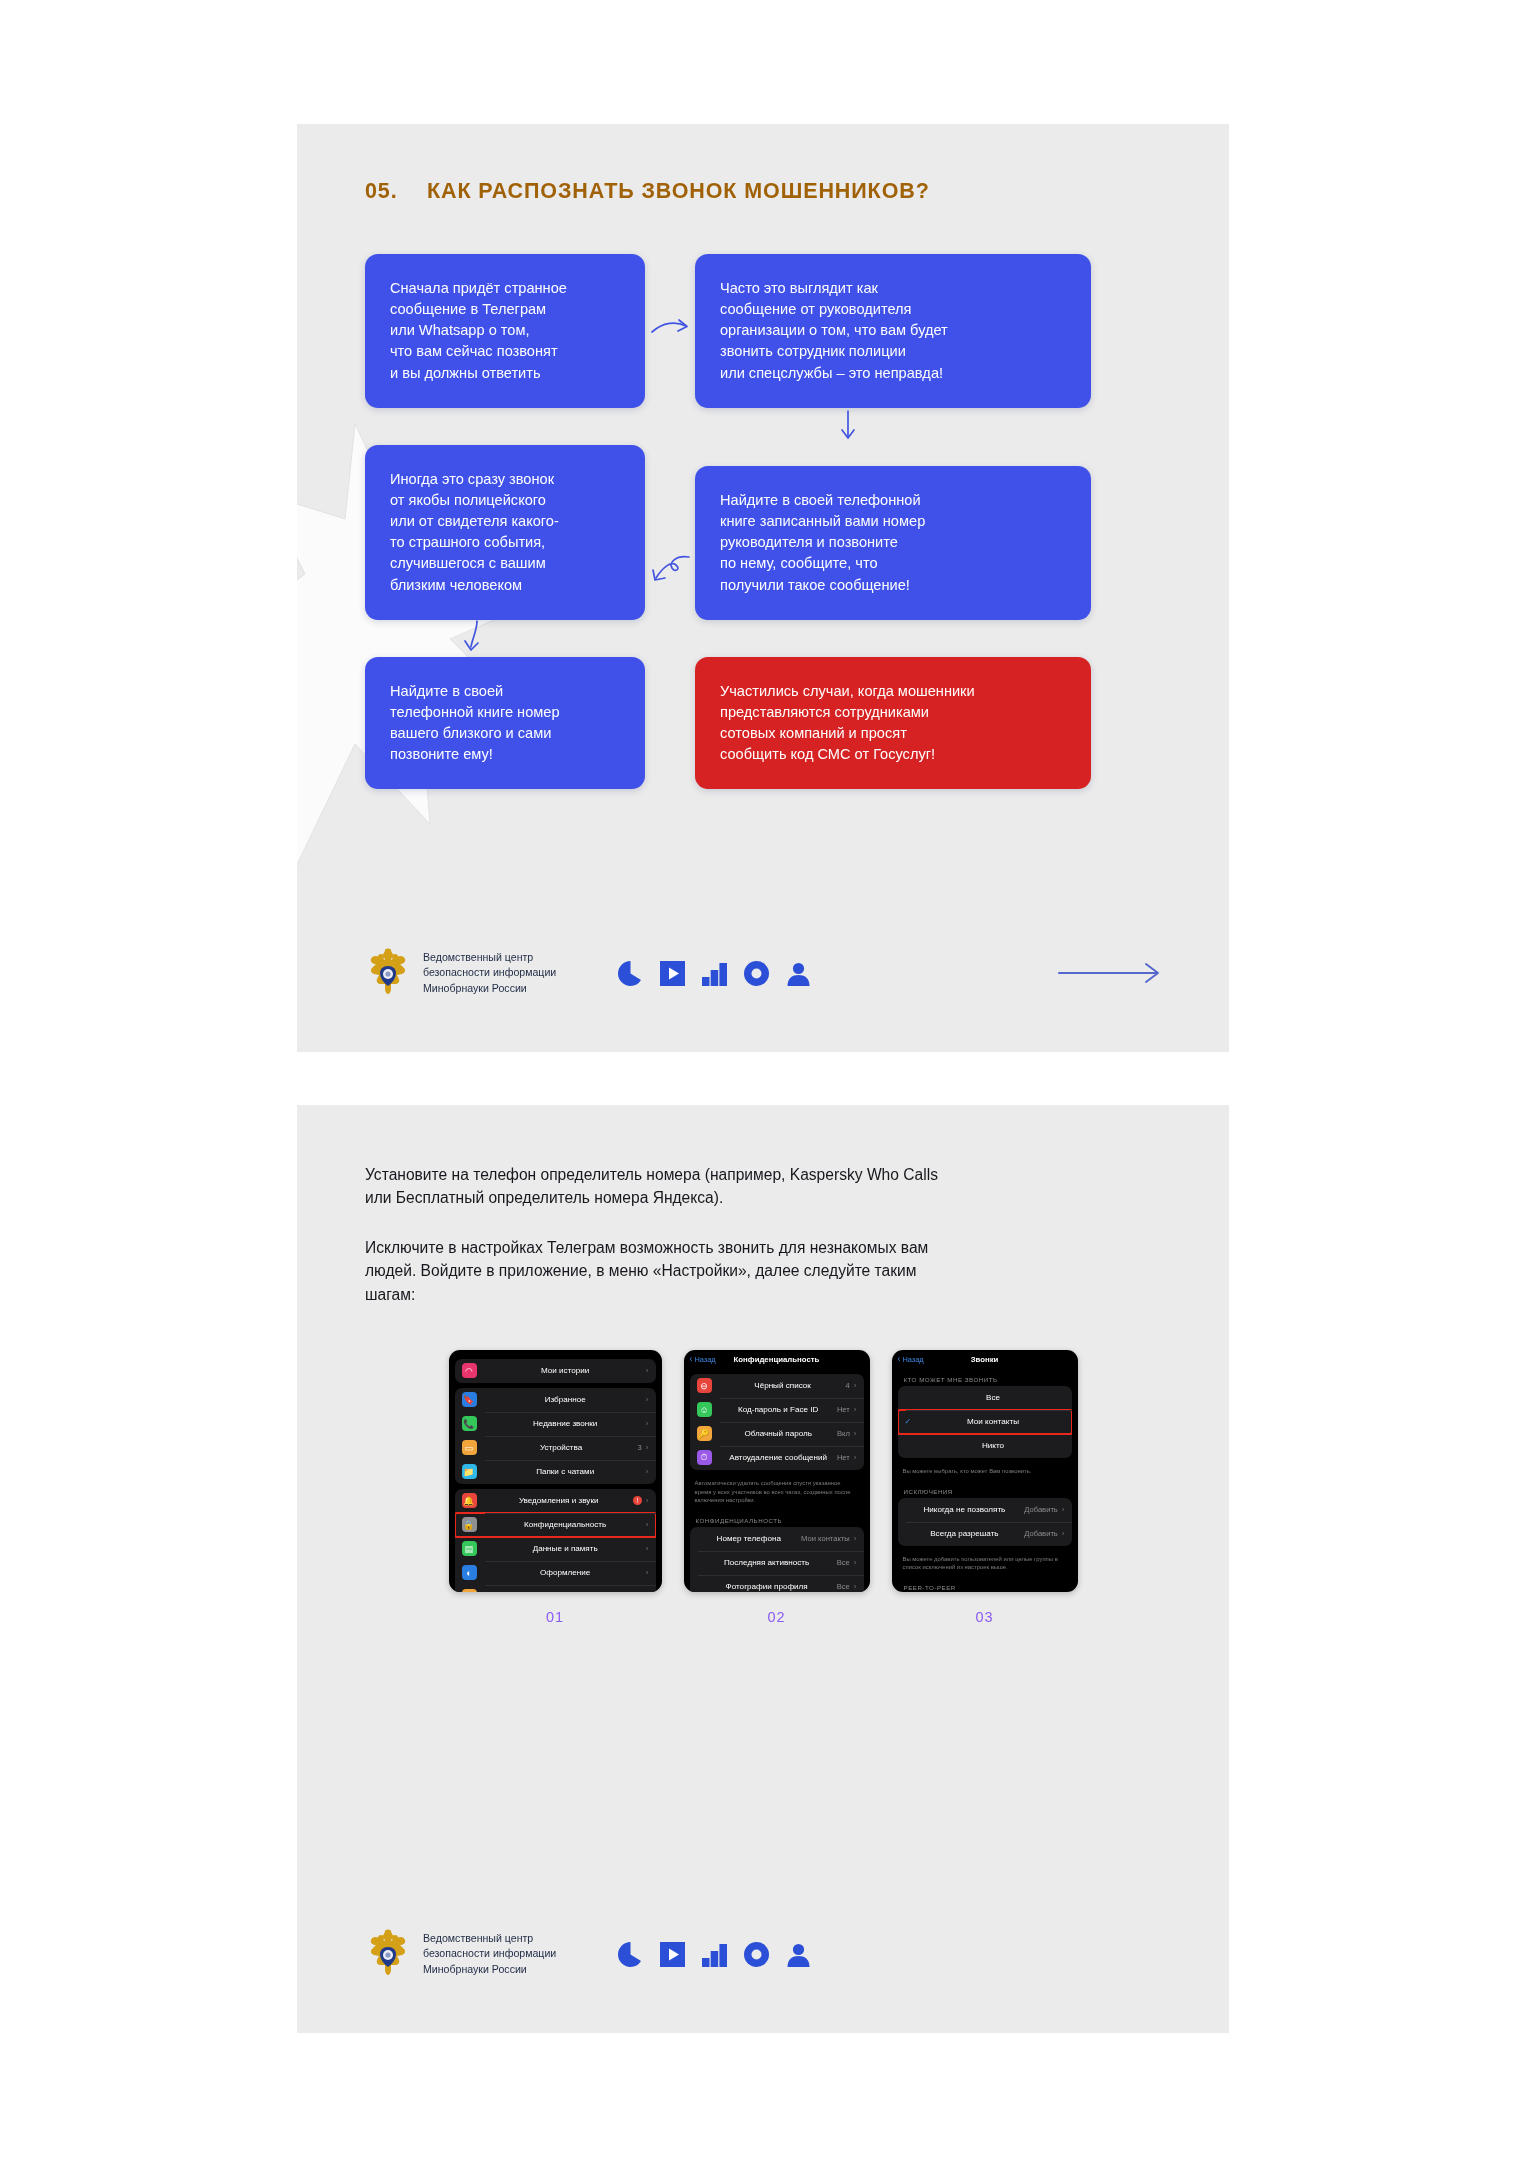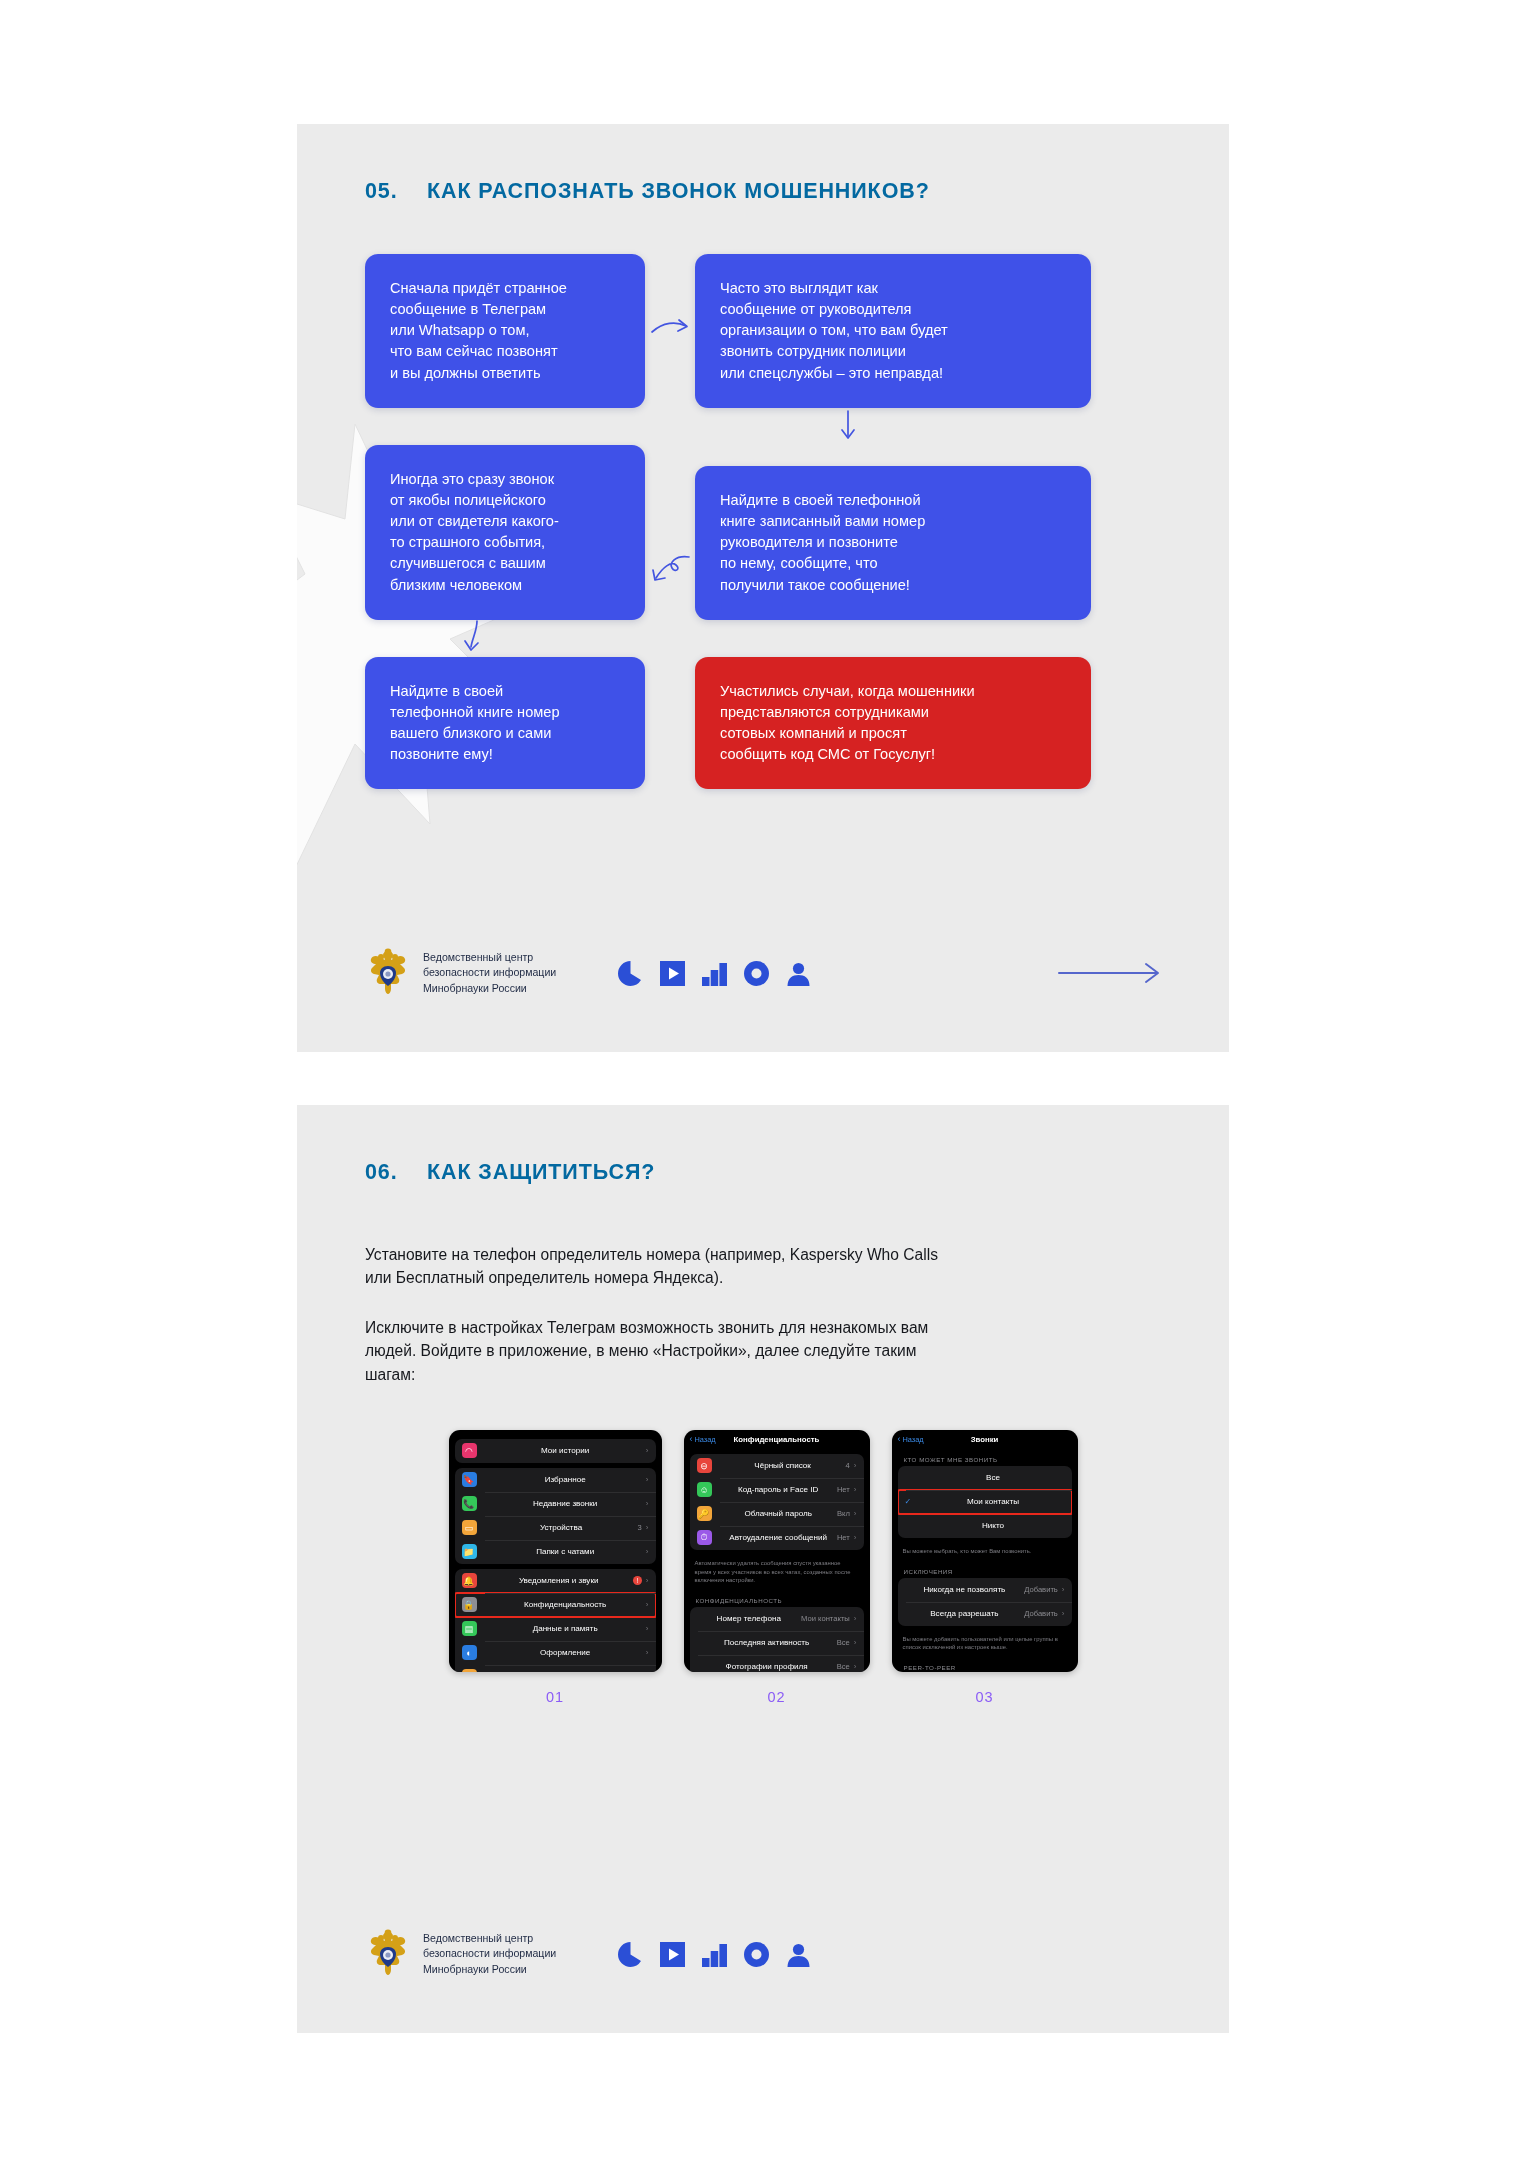--- a/index.html
+++ b/index.html
@@ -32,21 +32,21 @@
   }
 
   
   .sec-head {
     position: relative;
     z-index: 2;
     display: flex;
     align-items: flex-end;
     padding-left: 68px;
     padding-top: 55px;
-    color: #0369a1;
+    color: #a16207;
     font-size: 21.5px;
     font-weight: bold;
     letter-spacing: 0.9px;
   }
   .sec-num { width: 62px; flex: none; }
   .sec-title { white-space: nowrap; }
 
   
   .flow {
     position: relative;
@@ -359,24 +359,20 @@
     </div>
     <svg class="footer-arrow" viewBox="0 0 110 24">
       <path d="M2 12 L100 12" stroke="#5566cc" stroke-width="2" fill="none" stroke-linecap="round"></path>
       <path d="M89 3 L101 12 L89 21" stroke="#5566cc" stroke-width="2" fill="none" stroke-linecap="round" stroke-linejoin="round"></path>
     </svg>
   </div>
 </div>
 
 <div class="page" id="page-2">
 
-  <div class="sec-head">
-    <span class="sec-num">06.</span>
-    <span class="sec-title">КАК ЗАЩИТИТЬСЯ?</span>
-  </div>
 
   <div class="body-copy">
     <p>
       <span class="ln">Установите на телефон определитель номера (например, Kaspersky Who Calls</span>
       <span class="ln">или Бесплатный определитель номера Яндекса).</span>
     </p>
     <p>
       <span class="ln">Исключите в настройках Телеграм возможность звонить для незнакомых вам</span>
       <span class="ln">людей. Войдите в приложение, в меню «Настройки», далее следуйте таким</span>
       <span class="ln">шагам:</span>

